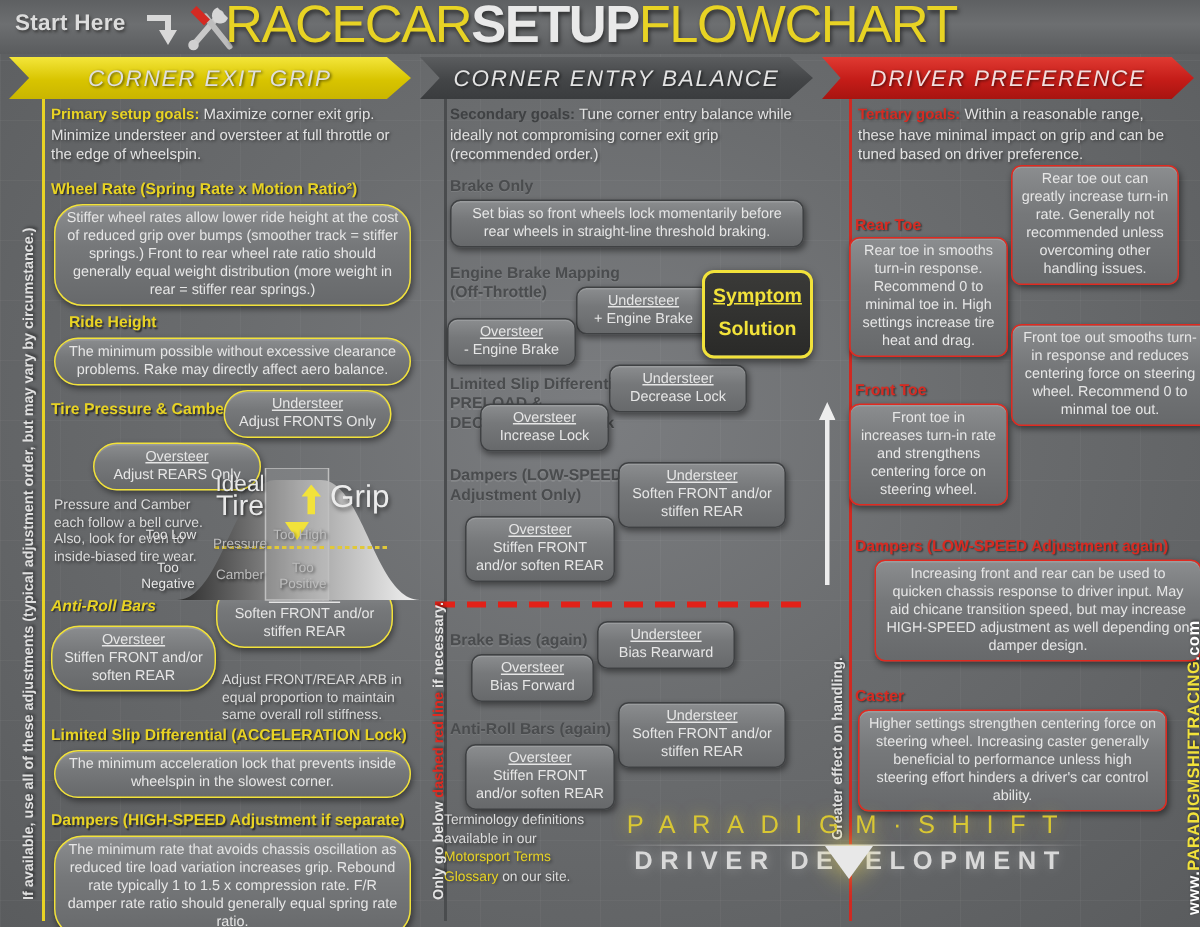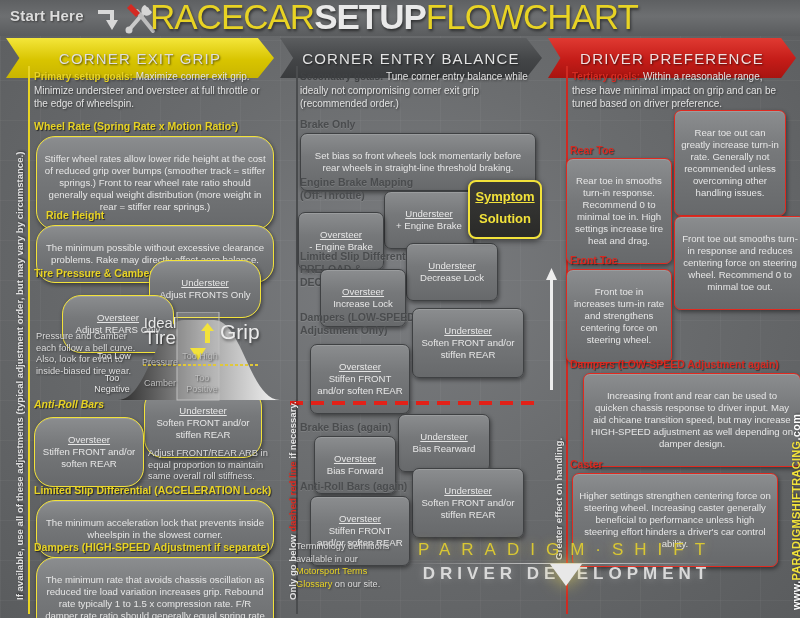--- a/index.html
+++ b/index.html
@@ -20,21 +20,21 @@
     background:linear-gradient(#5e6062,#6d6f71 45%,#5a5c5e);overflow:hidden;}
   .start{position:absolute;left:10px;top:7px;font-size:15px;font-weight:bold;
     color:#dcdcdc;letter-spacing:.2px;text-shadow:1px 1px 2px #3a3a3a;}
   .hookarrow{position:absolute;left:96px;top:8px;width:26px;height:22px;}
   .wrench{position:absolute;left:123px;top:2px;width:36px;height:33px;}
   .title{position:absolute;left:150px;top:-2px;font-size:35px;line-height:38px;
     font-weight:normal;letter-spacing:-1px;white-space:nowrap;}
   .t-y{color:#e8d324;text-shadow:1px 2px 3px rgba(0,0,0,.55);}
   .t-w{color:#e9e9e9;font-weight:bold;text-shadow:1px 2px 3px rgba(0,0,0,.55);}
   
-  .banner{position:absolute;top:38px;height:40px;}
+  .banner{position:absolute;top:38px;height:28px;font-style:italic;}
   .bn-label{position:absolute;left:0;top:0;width:100%;height:100%;
     display:flex;align-items:center;justify-content:center;
     font-size:15px;letter-spacing:1.2px;color:#dfdfdf;
     text-shadow:1px 1px 2px rgba(0,0,0,.6);}
   .b1{left:6px;width:268px;}
   .b2{left:280px;width:262px;}
   .b3{left:548px;width:248px;}
   .chev{position:absolute;left:0;top:0;width:100%;height:100%;
     clip-path:polygon(0 0,94% 0,100% 50%,94% 100%,0 100%,5% 50%);}
   .c1{background:linear-gradient(#f4e63a,#d8c400 55%,#c9b500);}
@@ -59,21 +59,21 @@
     text-shadow:0 1px 0 rgba(255,255,255,.10);}
   .h-r{color:#d62b22;font-size:10.5px;font-weight:bold;line-height:13px;
     text-shadow:1px 1px 1px rgba(0,0,0,.45);}
   .goal{font-size:10px;line-height:13.5px;color:#e2e2e2;
     text-shadow:1px 1px 2px rgba(0,0,0,.5);}
   .goal b.gy{color:#e8d324;}
   .goal b.gg{color:#3f4143;text-shadow:none;}
   .goal b.gr{color:#d62b22;}
 
   
-  .bx{position:relative;box-sizing:border-box;padding:16px 6px;
+  .bx{position:relative;box-sizing:border-box;padding:3px 6px;
     font-size:9.6px;line-height:12px;color:#e6e6e6;text-align:center;
     background:linear-gradient(#8b8d8f,#76787a 40%,#67696b);
     box-shadow:1px 2px 4px rgba(0,0,0,.45), inset 0 1px 0 rgba(255,255,255,.14);}
   .bx-y{border:1.6px solid #f2e23a;border-radius:19px;}
   .bx-g{border:1.6px solid #3f4143;border-radius:7px;}
   .bx-r{border:1.6px solid #e02a20;border-radius:7px;}
   .bx .sym{display:block;text-decoration:underline;}
   .note{font-size:9.3px;line-height:11.5px;color:#dcdcdc;
     text-shadow:1px 1px 2px rgba(0,0,0,.45);}
 

